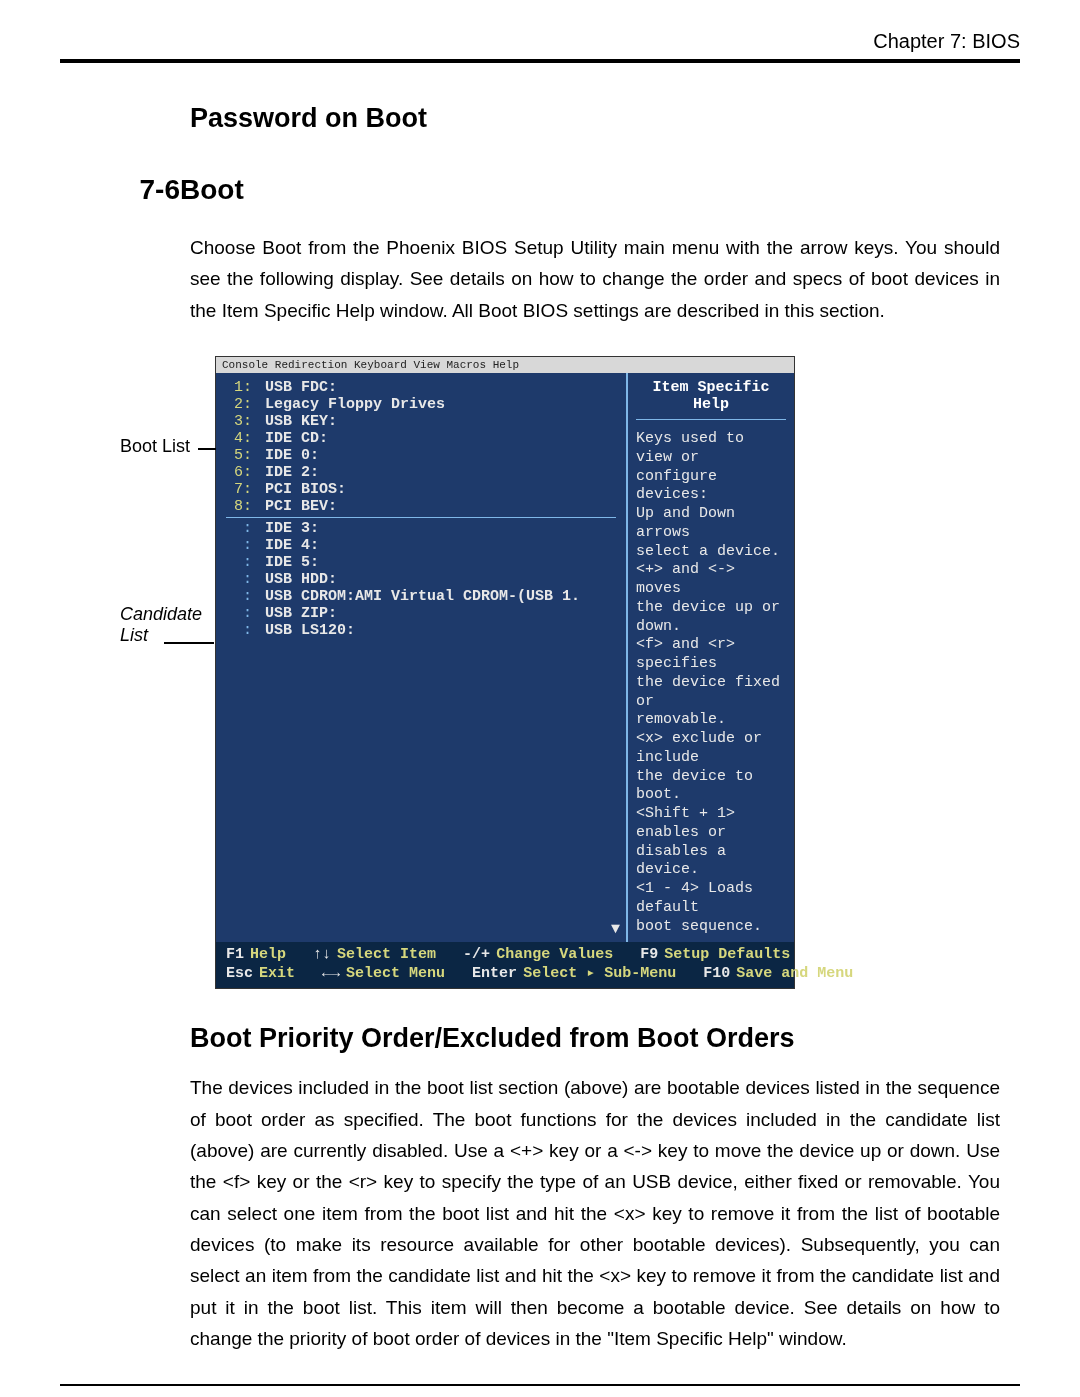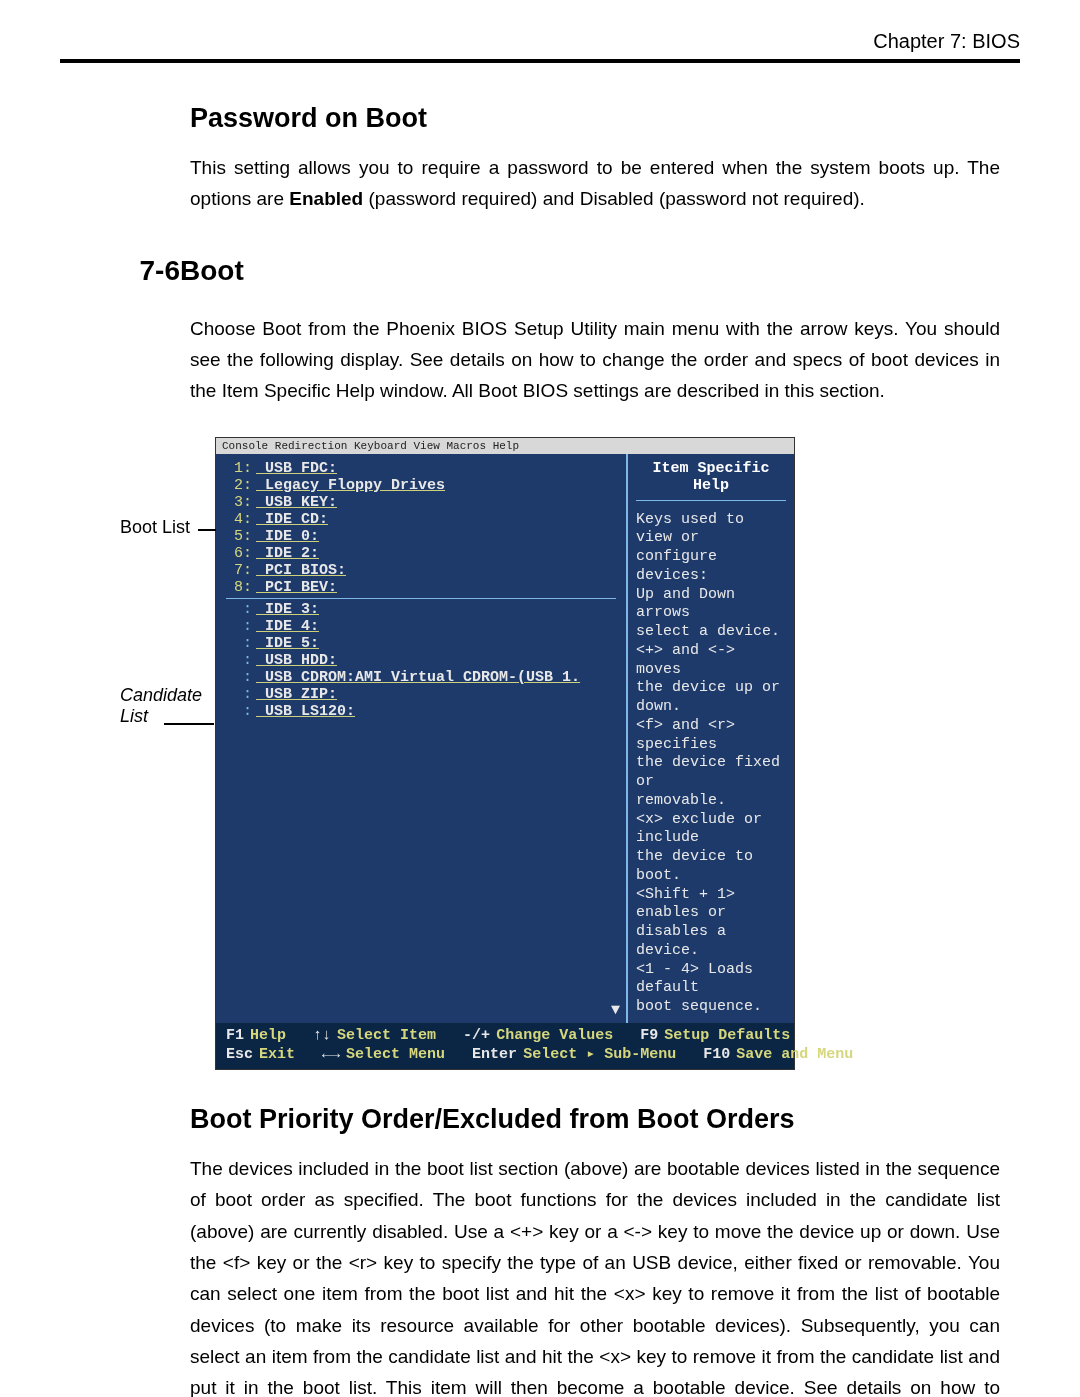--- a/index.html
+++ b/index.html
@@ -92,21 +92,21 @@
     color: #e8e8e8;
   }
   .help-title {
     color: #fff;
     text-align: center;
     font-weight: bold;
     padding-bottom: 6px;
     border-bottom: 1px solid #7fb7e8;
     margin-bottom: 10px;
   }
-  .boot-row { white-space: nowrap; text-decoration: underline; }
+  .boot-row { white-space: nowrap; }
   .boot-num { color: #d6d77d; display:inline-block; width:22px; text-align:right; margin-right:4px;}
   .boot-num.blank { color:#7fb7e8; }
   .boot-name { color: #e8e8e8; font-weight: bold; }
   .boot-sep {
     border-top: 1px solid #7fb7e8;
     margin: 2px 0 2px -4px;
     width: 390px;
   }
   .help-text { color: #e8e8e8; line-height: 1.25; }
   .scroll-ind {
@@ -132,23 +132,20 @@
 </style>
 </head>
 <body>
 
 <div class="page">
   <div class="header-line">Chapter 7: BIOS</div>
 
   <div class="content">
 
     <div class="section-heading">Password on Boot</div>
-    <p class="body-text">
-      <span>This setting allows you to require a password to be entered when the system boots up.  The options are </span><span class="bold">Enabled</span><span> (password required) and Disabled (password not required).</span>
-    </p>
 
     <div class="chapter-title">
       <span class="chapter-num">7-6</span><span>Boot</span>
     </div>
 
     <p class="body-text">Choose Boot from the Phoenix BIOS Setup Utility main menu with the arrow keys. You should see the following display.  See details on how to change the order and specs of boot devices in the Item Specific Help window.  All Boot BIOS settings are described in this section.</p>
 
     <div class="bios-container">
       <div class="label-box label-bootlist">Boot List</div>
       <div class="label-line line-boot"></div>

